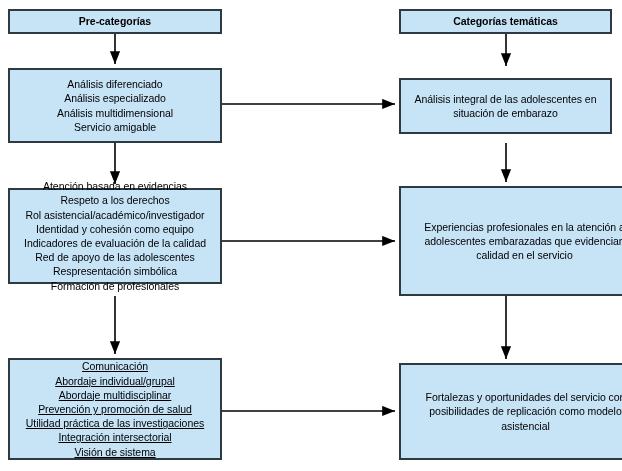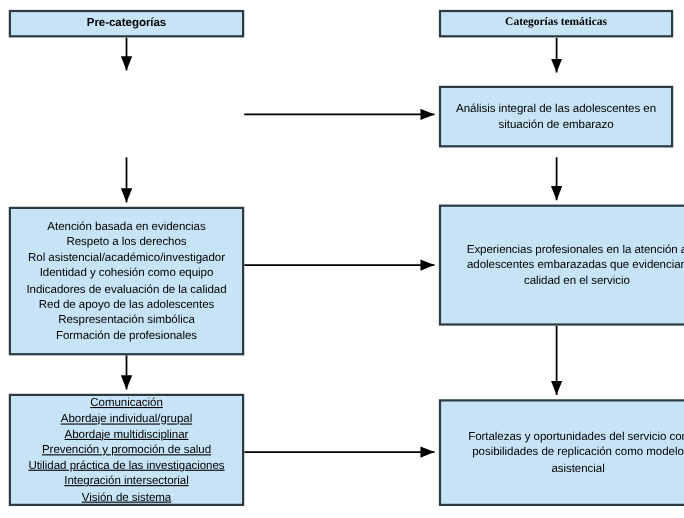--- a/index.html
+++ b/index.html
@@ -72,43 +72,49 @@
 
     <line x1="222" y1="104" x2="395" y2="104" stroke="#000000" stroke-width="1.6" marker-end="url(#arrowhead)"></line>
     <line x1="222" y1="241" x2="395" y2="241" stroke="#000000" stroke-width="1.6" marker-end="url(#arrowhead)"></line>
     <line x1="222" y1="411" x2="395" y2="411" stroke="#000000" stroke-width="1.6" marker-end="url(#arrowhead)"></line>
   </svg>
 
   <div class="node header-node" style="left:8px; top:9px; width:214px; height:25px;">
     <span class="node-text">Pre-categorías</span>
   </div>
 
+  <div class="node" style="left:8px; top:68px; width:214px; height:75px;">
+    <span class="node-text">Análisis diferenciado
+Análisis especializado
+Análisis multidimensional
+Servicio amigable</span>
+  </div>
 
-  <div class="node" style="left:8px; top:188px; width:214px; height:135px;">
+  <div class="node" style="left:8px; top:188px; width:214px; height:96px;">
     <span class="node-text">Atención basada en evidencias
 Respeto a los derechos
 Rol asistencial/académico/investigador
 Identidad y cohesión como equipo
 Indicadores de evaluación de la calidad
 Red de apoyo de las adolescentes
 Respresentación simbólica
 Formación de profesionales</span>
   </div>
 
   <div class="node" style="left:8px; top:358px; width:214px; height:102px;text-decoration:underline;">
     <span class="node-text">Comunicación
 Abordaje individual/grupal
 Abordaje multidisciplinar
 Prevención y promoción de salud
 Utilidad práctica de las investigaciones
 Integración intersectorial
 Visión de sistema</span>
   </div>
 
-  <div class="node header-node" style="left:399px; top:9px; width:213px; height:25px;font-family:Liberation Serif, serif;">
+  <div class="node header-node" style="left:399px; top:9px; width:213px; height:25px;">
     <span class="node-text">Categorías temáticas</span>
   </div>
 
   <div class="node" style="left:399px; top:78px; width:213px; height:56px;">
     <span class="node-text">Análisis integral de las adolescentes en situación de embarazo</span>
   </div>
 
   <div class="node" style="left:399px; top:186px; width:251px; height:110px;">
     <span class="node-text">Experiencias profesionales en la atención a adolescentes embarazadas que evidencian calidad en el servicio</span>
   </div>

